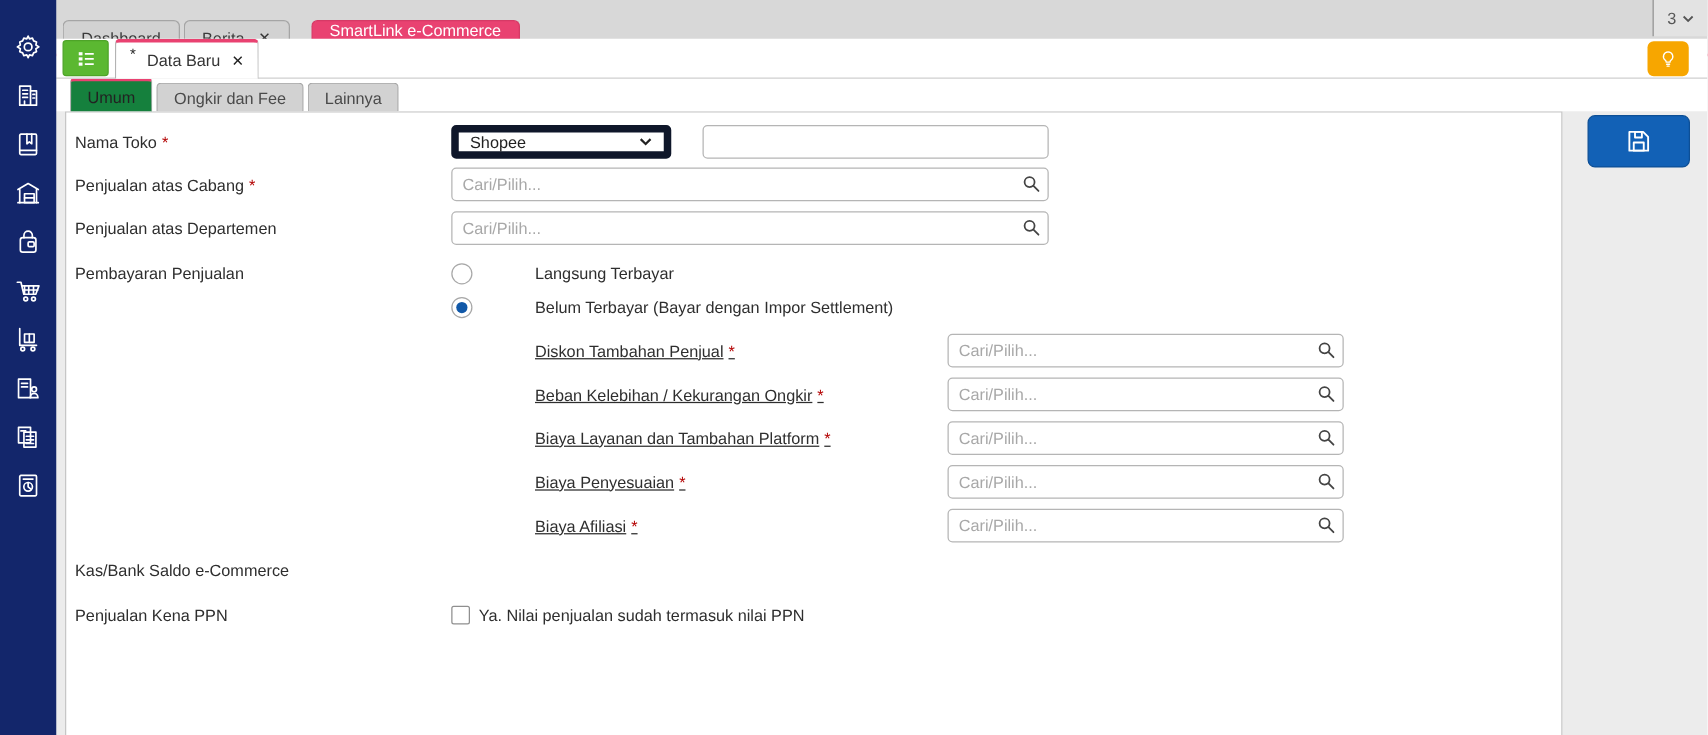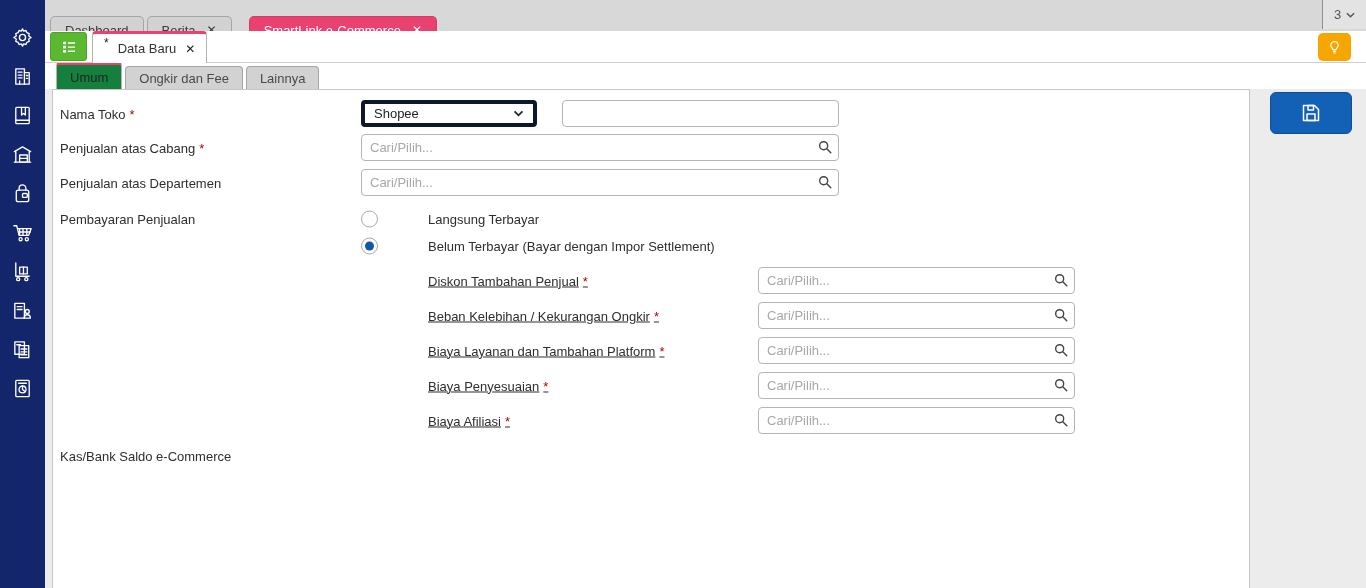--- a/index.html
+++ b/index.html
@@ -28,21 +28,21 @@
     background:#d8d8d8; border-bottom:2px solid #e94271;
     display:flex; align-items:flex-end; padding-left:5px;
   }
   .wtab {
     height:27px; margin-right:3px; padding:0 14px;
     display:flex; align-items:center; gap:11px;
     background:#d2d2d2; border:1px solid #a5a5a5; border-bottom:none;
     border-radius:5px 5px 0 0; color:#3a3a3a; cursor:pointer; white-space:nowrap;
   }
   .wtab .close { font-size:12px; font-weight:bold; color:#333; line-height:1; cursor:pointer; }
-  .wtab.active { background:#e94271; border-color:#d63a66; color:#fff; margin-left:14px; }
+  .wtab.active { background:#e94271; border-color:#d63a66; color:#fff; margin-left:14px;flex-direction:column; }
   .wtab.active .close { color:#fff; }
   .tab-overflow {
     position:absolute; right:0; top:0; height:29px; width:44px;
     background:#e3e3e3; border-left:1px solid #8f8f8f;
     display:flex; align-items:center; justify-content:center; gap:5px;
     color:#555; cursor:pointer;
   }
   .tab-overflow svg { width:9px; height:6px; stroke:#555; fill:none; stroke-width:1.6; }
 
   
@@ -95,21 +95,21 @@
 
   .tinput {
     position:absolute; top:0; height:27px; border:1px solid #b5b5b5; border-radius:4px;
     padding:0 8px; font-family:inherit; font-size:13px; color:#444; background:#fff; outline:none;
   }
   .tinput::placeholder { color:#a8a8a8; opacity:1; }
   .pos-store { left:509px; width:277px; }
 
   .fakesel {
     position:absolute; left:308px; top:0; width:176px; height:27px;
-    border:4px solid #0f172a; border-radius:4px; background:#fff;
+    border:6px solid #0f172a; border-radius:4px; background:#fff;
     display:flex; align-items:center; padding:0 9px; color:#222; cursor:pointer;
   }
   .fakesel svg { position:absolute; right:9px; width:11px; height:7px; stroke:#222; stroke-width:2; fill:none; }
 
   .search-wrap { position:absolute; top:0; height:27px; }
   .search-wrap.wide { left:308px; width:478px; }
   .search-wrap.small { left:705px; width:317px; }
   .search-wrap input { width:100%; height:100%; border:1px solid #b5b5b5; border-radius:4px; padding:0 26px 0 8px; font-family:inherit; font-size:13px; color:#444; outline:none; }
   .search-wrap input::placeholder { color:#a8a8a8; opacity:1; }
   .search-wrap .mag { position:absolute; right:6px; top:5px; width:16px; height:16px; cursor:pointer; }
@@ -382,16 +382,21 @@
             <circle cx="7.5" cy="7.5" r="4.5"></circle>
             <path d="M11 11l4.5 4.5"></path>
           </svg></span>
     </div>
   </div>
 
   <div class="row r11">
     <span class="flabel">Kas/Bank Saldo e-Commerce</span>
   </div>
 
+  <div class="row r12">
+    <span class="flabel">Penjualan Kena PPN</span>
+    <span class="checkbox"></span>
+    <span class="cb-label">Ya. Nilai penjualan sudah termasuk nilai PPN</span>
+  </div>
 
 
 
 </div>
 
 </body></html>

